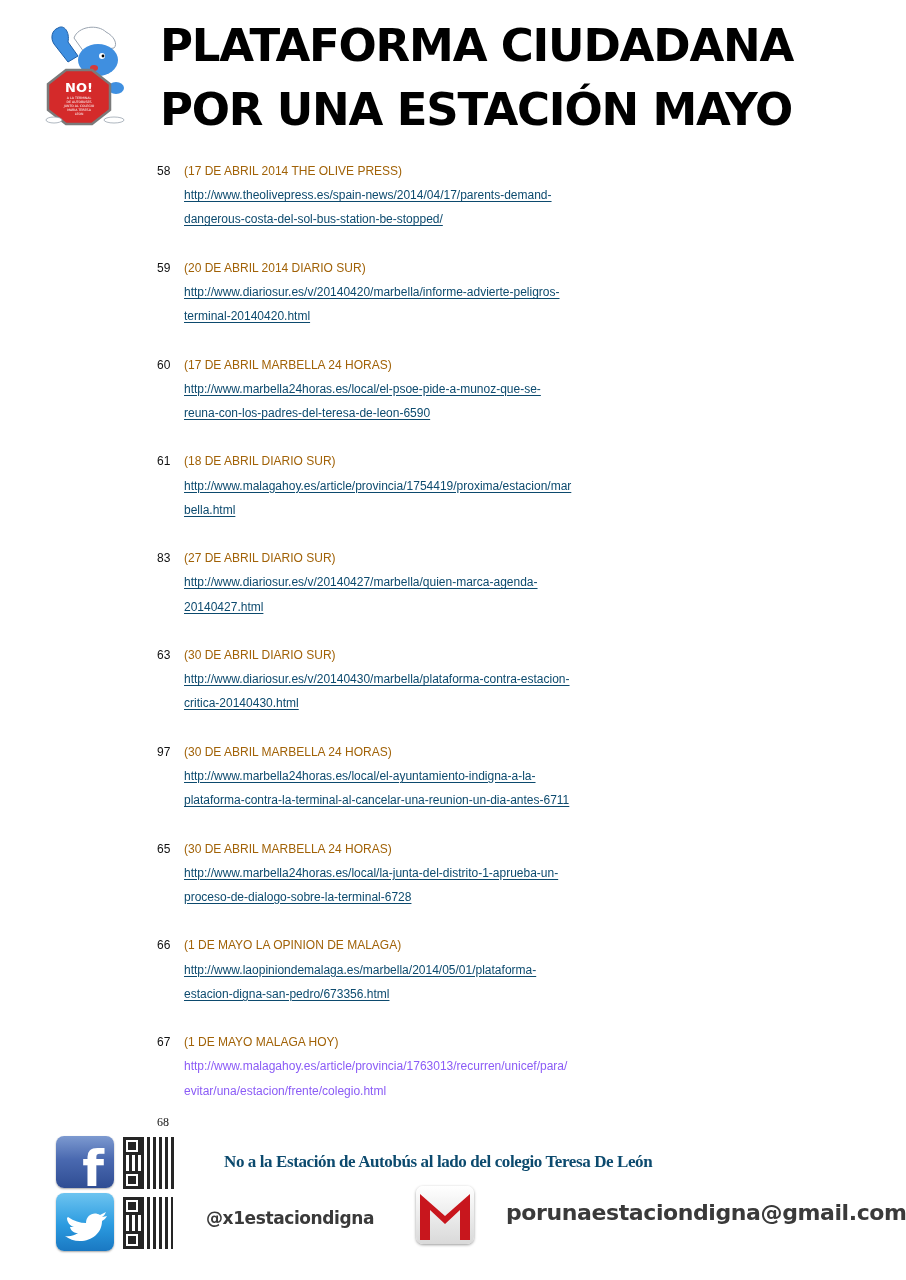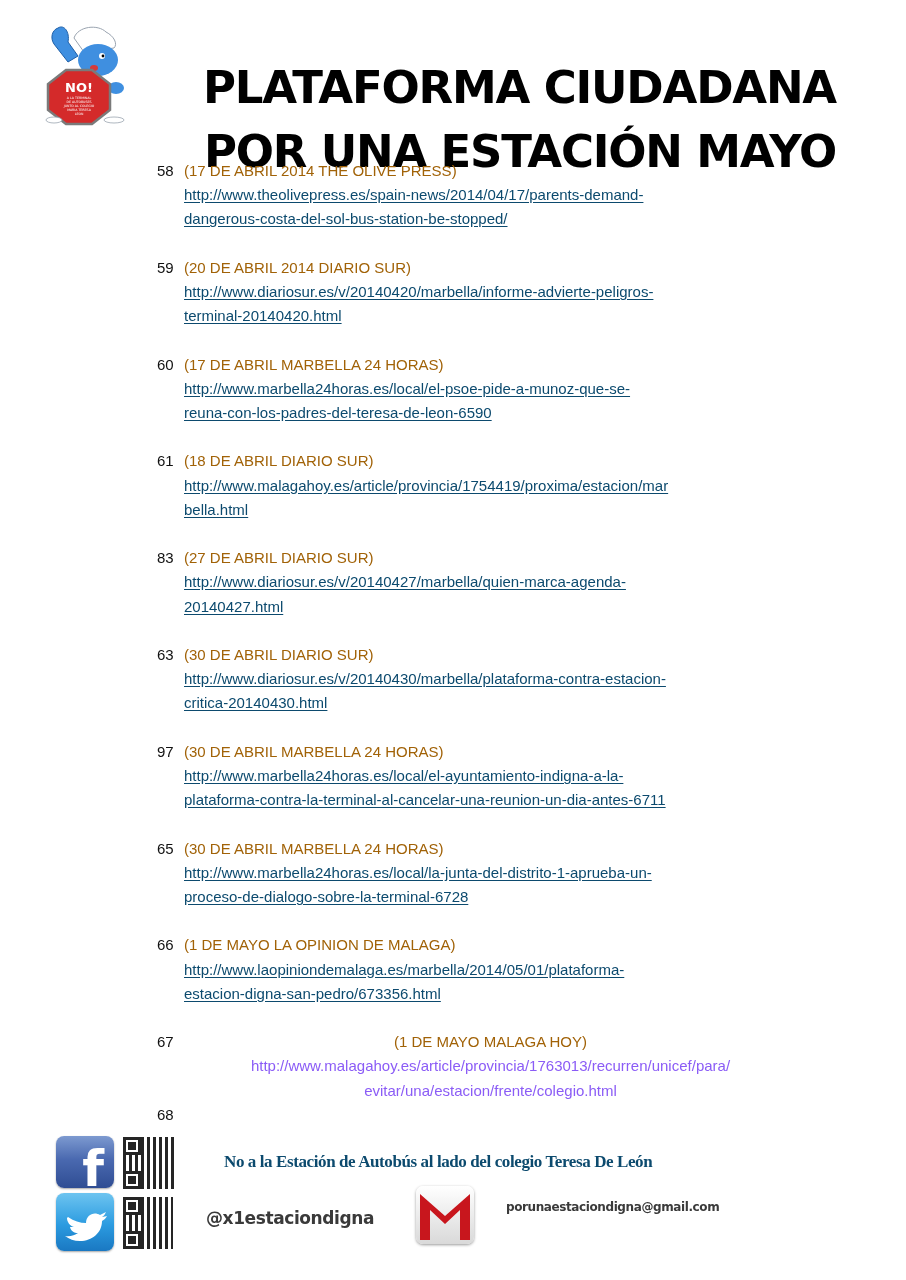--- a/index.html
+++ b/index.html
@@ -28,42 +28,41 @@
       left: 44px;
       top: 22px;
       width: 88px;
       height: 104px;
     }
     .title {
       position: absolute;
       left: 160px;
       top: 14px;
       width: 676px;
-      text-align: right;
+      text-align: left;
       font-family: "DejaVu Sans", sans-serif;
       font-weight: bold;
       font-size: 45px;
       line-height: 64px;
       letter-spacing: -1.2px;
       color: #000;
-      margin-top: 42px;
     }
     .title div { white-space: nowrap; }
 
     
     .entries {
       position: absolute;
       left: 157px;
       top: 159px;
       width: 640px;
     }
     .entry {
       position: relative;
       padding-left: 27px;
-      font-size: 15px;
+      font-size: 12px;
       line-height: 24.2px;
       margin-bottom: 24.2px;
     }
     .entry .num {
       position: absolute;
       left: 0;
       top: 0;
     }
     .entry .heading {
       white-space: nowrap;
@@ -73,21 +72,21 @@
       display: block;
       color: #0c4a6e;
       text-decoration: underline;
       text-underline-offset: 2px;
       white-space: pre-line;
     }
     .entry .url.plain {
       color: #8b5cf6;
       text-decoration: none;
     }
-    .entry.last { margin-bottom: 0; text-align: center; }
+    .entry.last { margin-bottom: 7px; }
 
     
     .footer {
       position: absolute;
       left: 0;
       top: 1130px;
       width: 906px;
       height: 150px;
     }
     .fb-icon {
@@ -177,21 +176,21 @@
       background: linear-gradient(#ffffff, #d9d9d9);
       box-shadow: 0 1px 3px rgba(0,0,0,0.4);
       overflow: hidden;
     }
     .email {
       position: absolute;
       left: 506px;
       top: 70px;
       font-family: "DejaVu Sans", sans-serif;
       font-weight: bold;
-      font-size: 12px;
+      font-size: 22px;
       color: #3a3a3a;
       letter-spacing: -0.4px;
       white-space: nowrap;
     }
   </style>
 </head>
 <body>
 
 <div class="header">
   <div class="logo">
@@ -281,21 +280,21 @@
     <div class="heading">(1 DE MAYO LA OPINION DE MALAGA)</div>
     <a class="url">http://www.laopiniondemalaga.es/marbella/2014/05/01/plataforma-
 estacion-digna-san-pedro/673356.html</a>
   </div>
   <div class="entry last">
     <span class="num">67</span>
     <div class="heading">(1 DE MAYO MALAGA HOY)</div>
     <span class="url plain">http://www.malagahoy.es/article/provincia/1763013/recurren/unicef/para/
 evitar/una/estacion/frente/colegio.html</span>
   </div>
-  <div class="entry" style="margin-bottom:0;">
+  <div class="entry" style="margin-bottom:0;font-family:Liberation Serif, serif;">
     <span class="num">68</span>
     <div class="heading">&nbsp;</div>
   </div>
 </div>
 
 <div class="footer">
   <div class="fb-icon">
       <span>f</span>
     </div>
   <div class="qr qr-fb"></div>

